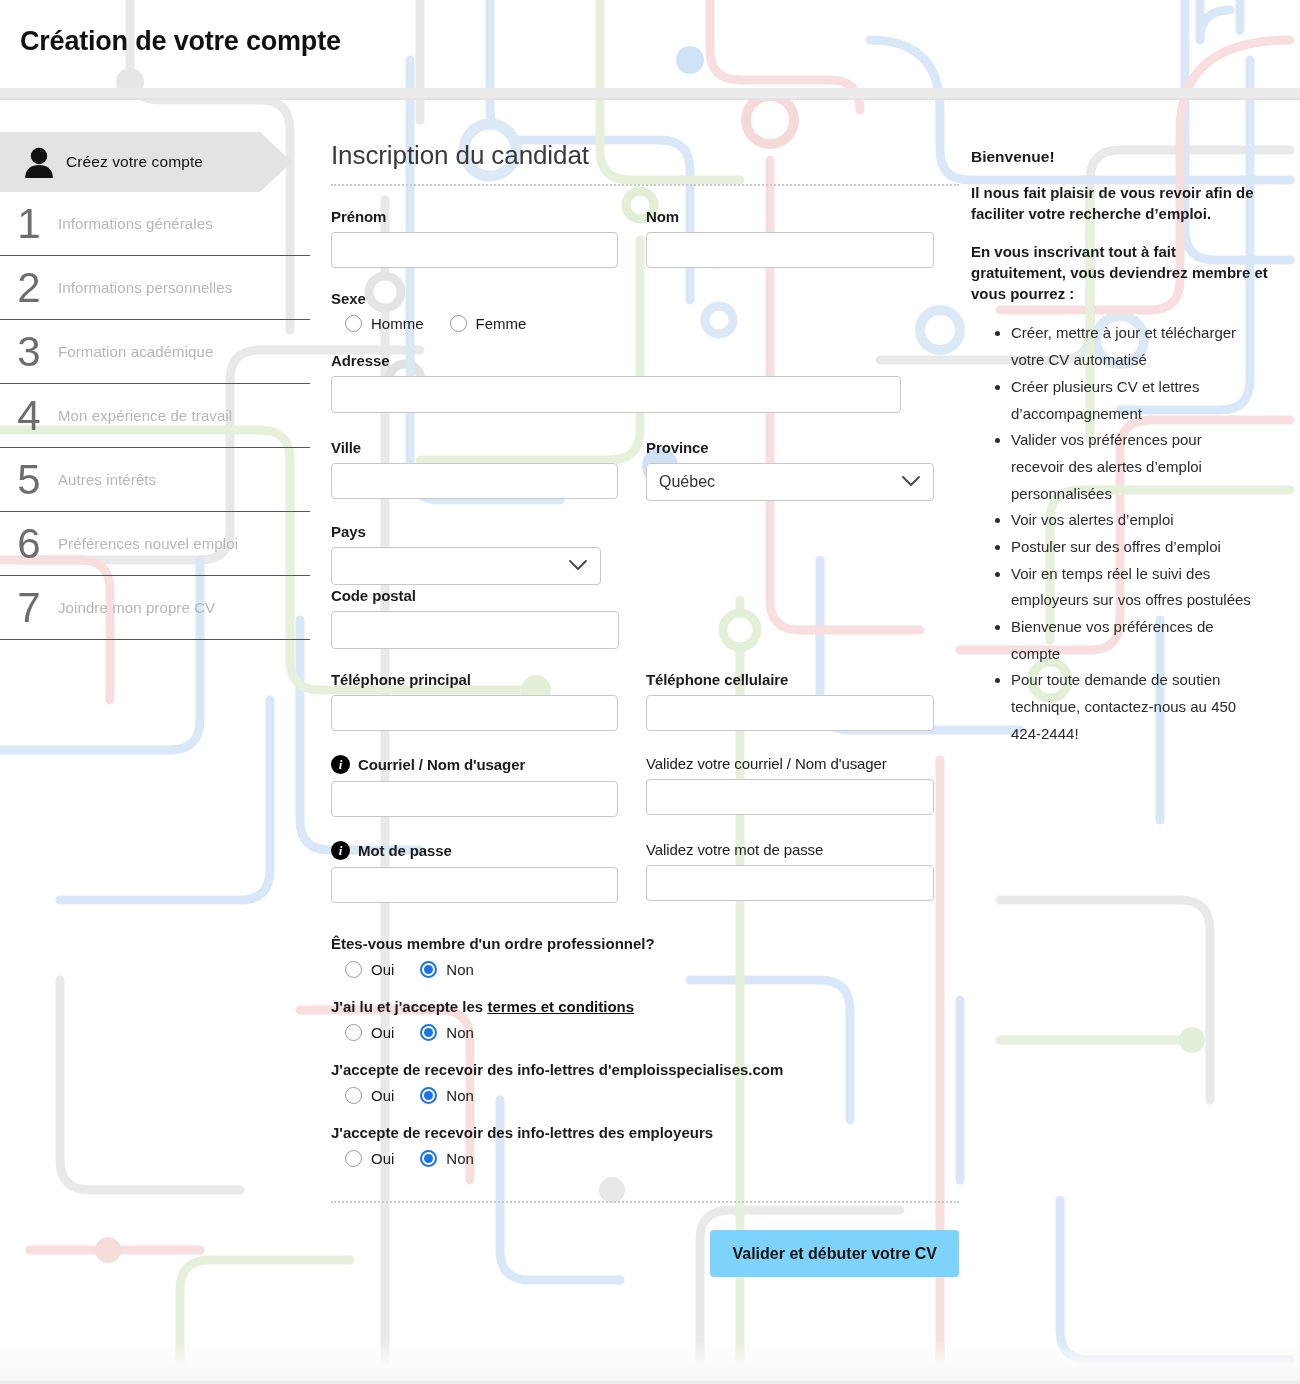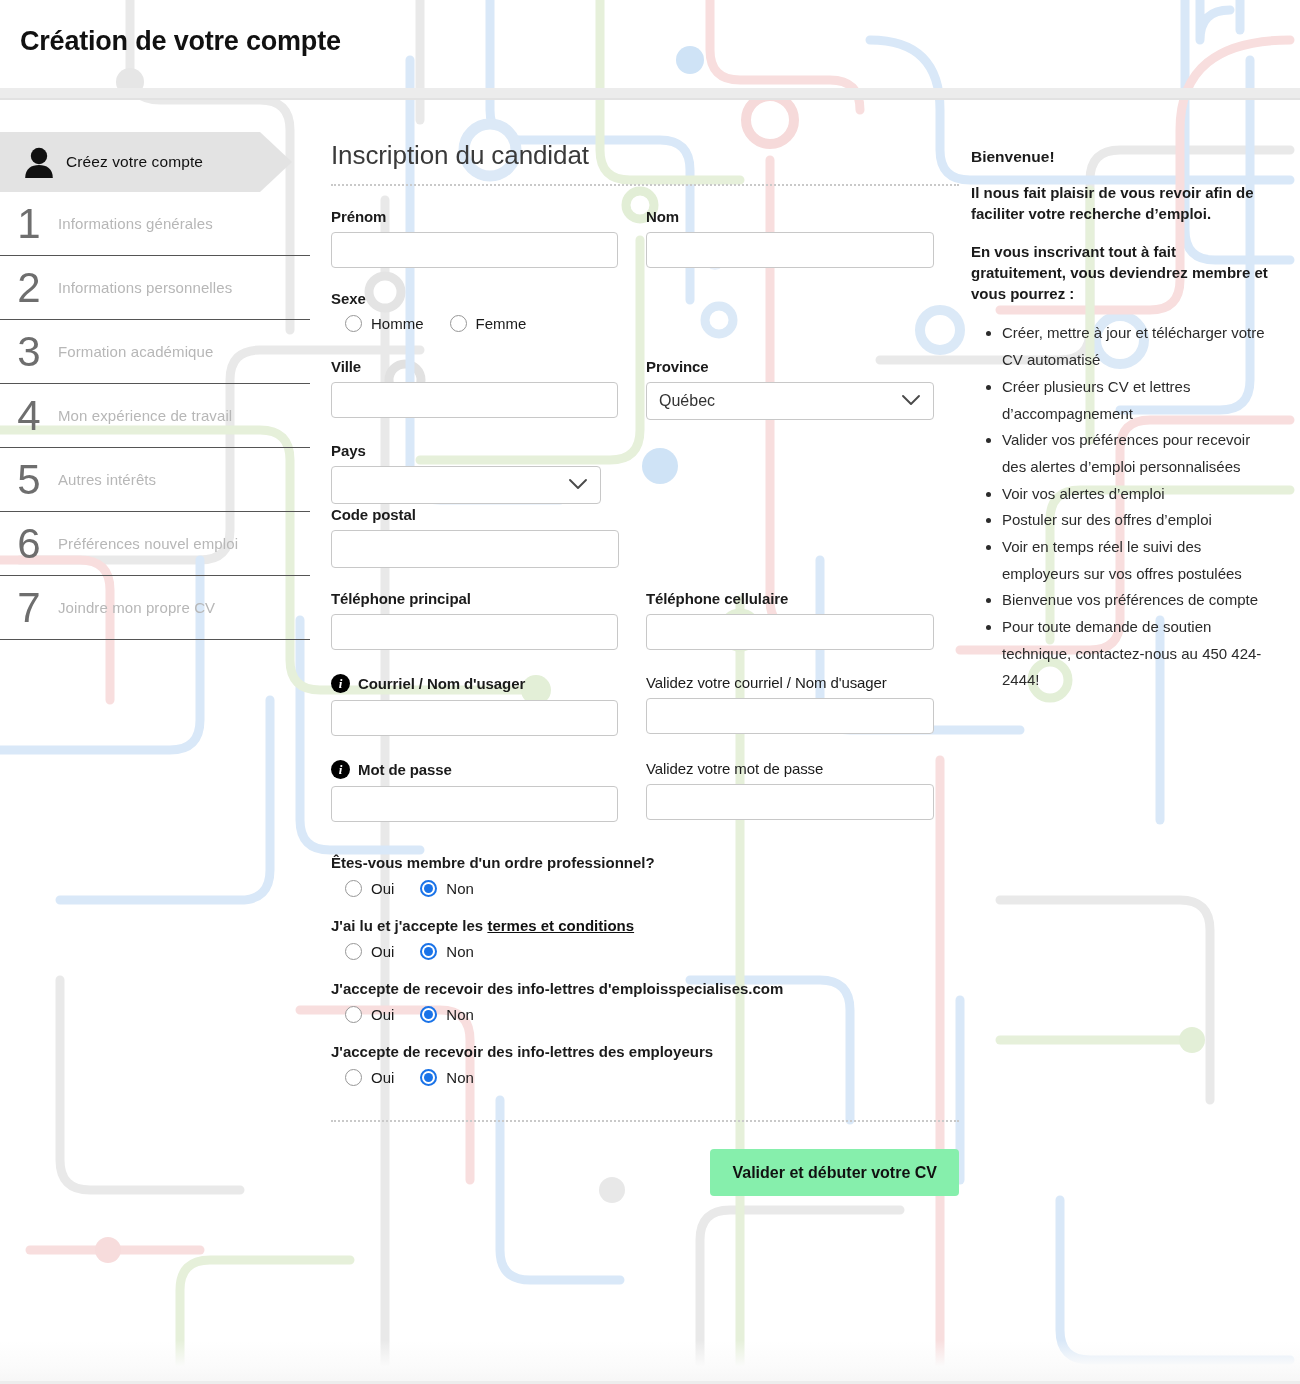--- a/index.html
+++ b/index.html
@@ -169,32 +169,32 @@
 
   .sexe-row { display: flex; align-items: center; margin-top: 8px; padding-left: 14px; }
 
   
   .submit-sep {
     margin-top: 34px; border: 0; border-top: 2px dotted #c9c9c9; height: 0;
     width: 628px;
   }
   .submit-area { display: flex; justify-content: flex-end; margin-top: 27px; }
   .submit-btn {
-    background: #86efac; border: none; border-radius: 4px;
+    background: #7dd3fc; border: none; border-radius: 4px;
     padding: 0 22px; height: 47px;
     font-size: 16px; font-weight: bold; color: #111;
     font-family: "Liberation Sans", "DejaVu Sans", sans-serif;
     cursor: pointer;
   }
 
   
   #aside { position: absolute; left: 971px; top: 148px; width: 300px; }
   .aside-h { font-size: 15.5px; font-weight: bold; color: #1b1b1b; margin: 0 0 16px 0; }
   .aside-p { font-size: 15px; font-weight: bold; color: #1b1b1b; line-height: 1.42; margin: 0 0 16px 0; }
-  .aside-list { margin: 3px; padding-left: 28px; }
+  .aside-list { margin: 12px; padding-left: 28px; }
   .aside-list li {
     font-size: 15px; color: #2b2b2b; line-height: 1.78;
     margin-bottom: 0;
   }
 </style>
 </head>
 <body>
 
 <svg id="bg-pattern" viewBox="0 0 1300 1384" xmlns="http://www.w3.org/2000/svg" aria-hidden="true">
   <g fill="none" stroke-linecap="round" stroke-linejoin="round">
@@ -352,20 +352,24 @@
           <span class="radio"></span>
           <span class="radio-txt">Homme</span>
         </label>
         <label class="radio-opt">
           <span class="radio"></span>
           <span class="radio-txt">Femme</span>
         </label>
       </div>
     </div>
 
+    <div class="blk" style="margin-top:20px;">
+      <div class="field-label">Adresse</div>
+      <input class="txt" type="text" style="width: 570px; height: 37px;" value="">
+    </div>
 
     <div class="row blk" style="margin-top:26px;">
       <div class="col-l">
         <div class="field-label">Ville</div>
         <input class="txt" type="text" value="" style="">
       </div>
       <div class="col-r">
         <div class="field-label">Province</div>
         <div class="sel-wrap">
           <div class="sel">Québec</div>

